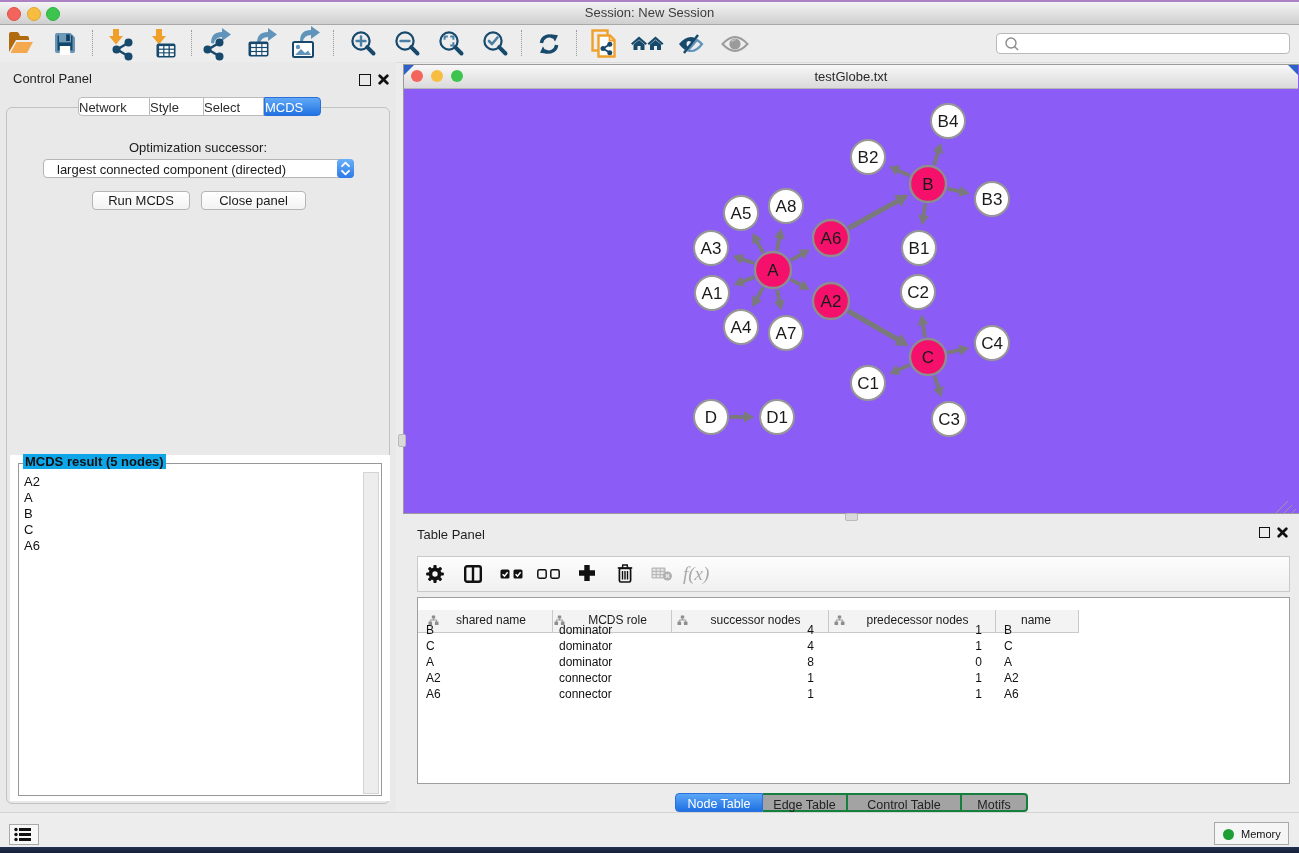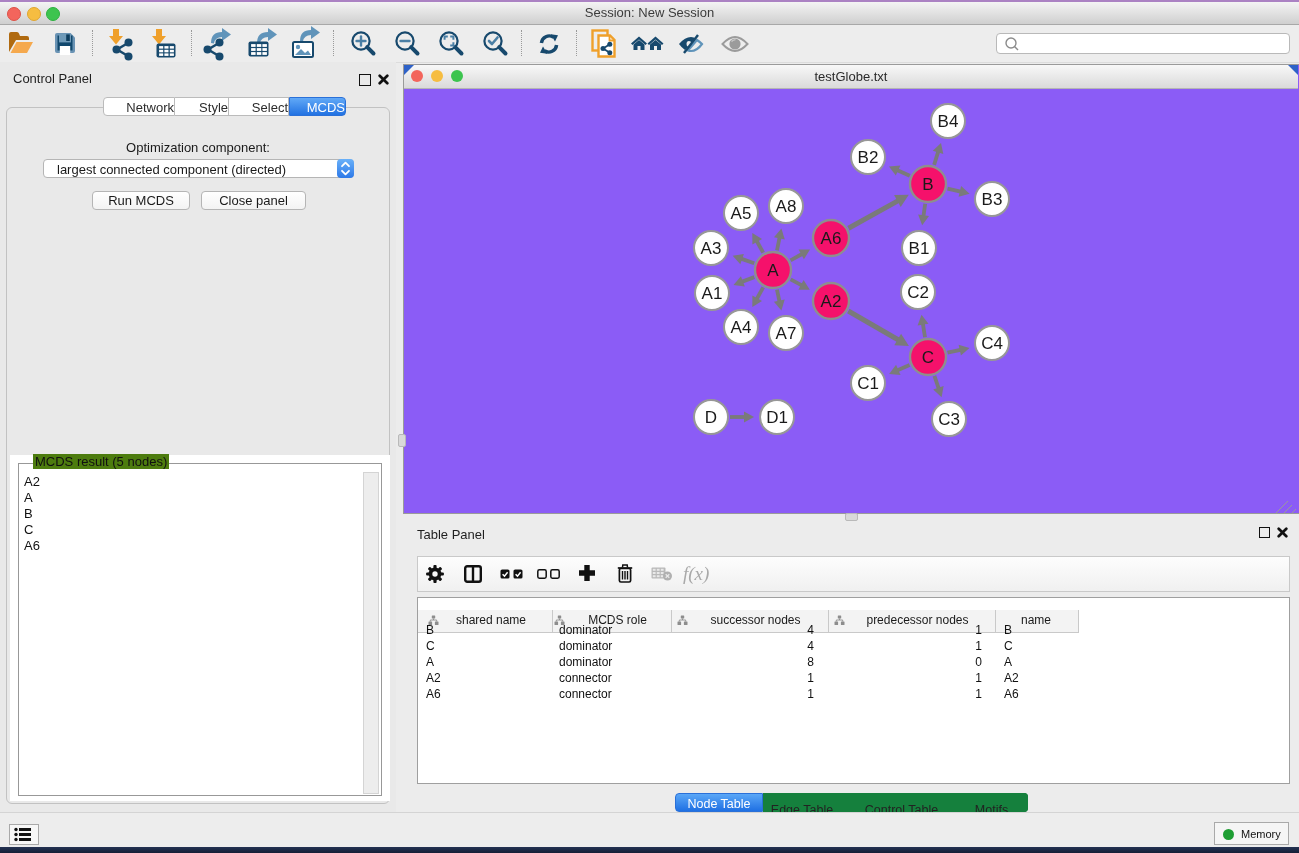--- a/index.html
+++ b/index.html
@@ -19,36 +19,36 @@
   
   #toolbar{left:0;top:25px;width:1299px;height:37px;background:#ededed;}
   .sep{position:absolute;top:5px;height:26px;width:0;border-left:1px dotted #9a9a9a;}
   #search{left:996px;top:33px;width:292px;height:19px;background:#fff;
     border:1px solid #b9b9b9;border-radius:4px;}
   
   #cpanel{left:0;top:62px;width:396px;height:750px;background:#e9e9e9;}
   #cpTitle{left:13px;top:71px;font-size:13px;color:#1f1f1f;}
   #cpFloat{left:359px;top:74px;width:10px;height:10px;border:1.6px solid #111;}
   #tabpane{left:6px;top:107px;width:382px;height:695px;border:1.5px solid #c2c2c2;border-radius:6px;}
-  .tab{position:absolute;top:97px;height:19px;line-height:20px;text-align:right;font-size:13px;
-    color:#2c2c2c;background:#fff;border:1px solid #bbb;box-sizing:border-box;margin-left:25px;}
+  .tab{position:absolute;top:97px;height:19px;line-height:20px;text-align:left;font-size:13px;
+    color:#2c2c2c;background:#fff;border:1px solid #bbb;box-sizing:border-box;}
   #optlab{left:0px;top:140px;width:396px;text-align:center;font-size:13px;color:#1a1a1a;}
   #combo{left:43px;top:159px;width:311px;height:19px;background:#fff;border:1px solid #b5b5b5;
     border-radius:4px;box-sizing:border-box;}
   #combo span{position:absolute;left:13px;top:1px;line-height:17px;font-size:13px;color:#1a1a1a;}
   #comboBtn{position:absolute;right:-1px;top:-1px;width:17px;height:19px;border-radius:4px;
     background:linear-gradient(#6ab1f9,#2d79e8);}
   .btn{position:absolute;top:191px;height:17px;background:linear-gradient(#ffffff,#f3f3f3);
     border:1px solid #b5b5b5;border-radius:4px;text-align:center;line-height:17px;
     font-size:13px;color:#1a1a1a;}
   #resultPanel{left:10px;top:455px;width:380px;height:346px;background:#fff;}
   #fieldset{position:absolute;left:8px;top:8px;width:362px;height:331px;
     border:1px solid #989898;}
-  #legend{position:absolute;left:23px;top:-1px;background:#4d7c0f;padding:0 2px;
-    font-size:13px;color:#111;}
+  #legend{position:absolute;left:13px;top:-1px;background:#0ea5e9;padding:0 2px;
+    font-size:13px;color:#111;font-weight:bold;}
   #mlist{position:absolute;left:14px;top:19px;font-size:13px;color:#111;line-height:16px;}
   #mscroll{position:absolute;left:353px;top:17px;width:14px;height:320px;background:#ededed;border:1px solid #d4d4d4;}
   
   #netwin{left:403px;top:64px;width:894px;height:448px;background:#8b5cf6;
     border:1px solid #9a9a9a;box-sizing:content-box;padding-left:40px;}
   #nettitle{left:0;top:0;width:894px;height:23px;background:linear-gradient(#f8f8f8,#dadada);
     border-bottom:1px solid #b5b5b5;}
   #nettitle .t1{left:7px;background:#f3655c;}
   #nettitle .t2{left:27px;background:#f6bd41;}
   #nettitle .t3{left:47px;background:#3dc44f;}
@@ -61,21 +61,21 @@
     border:1px solid #c9c9c9;box-sizing:border-box;}
   #ttable{left:417px;top:597px;width:873px;height:187px;background:#fff;border:1px solid #9f9f9f;
     box-sizing:border-box;}
   #thead{position:absolute;left:0;top:0;width:660px;height:22px;background:#f3f3f3;
     border-bottom:1px solid #c9c9c9;border-right:1px solid #c9c9c9;margin-top:12px;}
   .hcell{position:absolute;top:0;height:22px;border-right:1px solid #c9c9c9;}
   .hlab{position:absolute;top:0;width:100%;text-align:center;line-height:21px;font-size:12px;color:#1a1a1a;}
   .trow{position:absolute;font-size:12px;color:#111;height:16px;line-height:16px;}
   
   .btab{position:absolute;top:793px;height:19px;line-height:20px;text-align:center;
-    font-size:12.5px;color:#222;background:#15803d;border:7px solid #15803d;box-sizing:border-box;}
+    font-size:12.5px;color:#222;background:#a3a3a3;border:2px solid #15803d;box-sizing:border-box;}
   
   #statusbar{left:0;top:812px;width:1299px;height:35px;background:#ededed;border-top:1px solid #d4d4d4;}
   #listbtn{left:9px;top:824px;width:28px;height:19px;background:#f7f7f7;border:1px solid #a9a9a9;}
   #membtn{left:1214px;top:822px;width:73px;height:21px;background:#f5f5f5;border:1px solid #a9a9a9;
     font-size:11px;color:#111;}
   #bottomstrip{left:0;top:847px;width:1299px;height:6px;background:linear-gradient(#243253,#141e36);}
 </style>
 </head>
 <body>
 <div class="abs" id="topline"></div>
@@ -245,21 +245,21 @@
 <div class="abs" id="cpTitle">Control Panel</div>
 <div class="abs" id="cpFloat"></div>
 <svg class="abs" style="left:378px;top:74px" width="11" height="11" viewBox="0 0 13 13">
     <path d="M2 2 L11 11 M11 2 L2 11" stroke="#111" stroke-width="3.2" stroke-linecap="round"></path>
   </svg>
 <div class="abs" id="tabpane"></div>
 <div class="abs tab" style="left:78px;width:72px;border-radius:4px 0 0 4px;">Network</div>
 <div class="abs tab" style="left:150px;width:54px;border-left:none;">Style</div>
 <div class="abs tab" style="left:204px;width:60px;border-left:none;">Select</div>
 <div class="abs tab" style="left:264px;width:57px;border-radius:0 4px 4px 0;border:1px solid #2a70d8;background:linear-gradient(#61a9f7,#2272e2);color:#fff;">MCDS</div>
-<div class="abs" id="optlab">Optimization component:</div>
+<div class="abs" id="optlab">Optimization successor:</div>
 <div class="abs" id="combo">
     <span>largest connected component (directed)</span>
   <div id="comboBtn"><svg width="17" height="19" viewBox="0 0 17 19">
         <path d="M5 7.2 L8.5 3.6 L12 7.2" fill="none" stroke="#fff" stroke-width="1.8" stroke-linecap="round" stroke-linejoin="round"></path>
         <path d="M5 11.8 L8.5 15.4 L12 11.8" fill="none" stroke="#fff" stroke-width="1.8" stroke-linecap="round" stroke-linejoin="round"></path>
       </svg></div>
 </div>
 <div class="abs btn" style="left:92px;width:96px;">Run MCDS</div>
 <div class="abs btn" style="left:201px;width:103px;">Close panel</div>
 <div class="abs" id="resultPanel">

